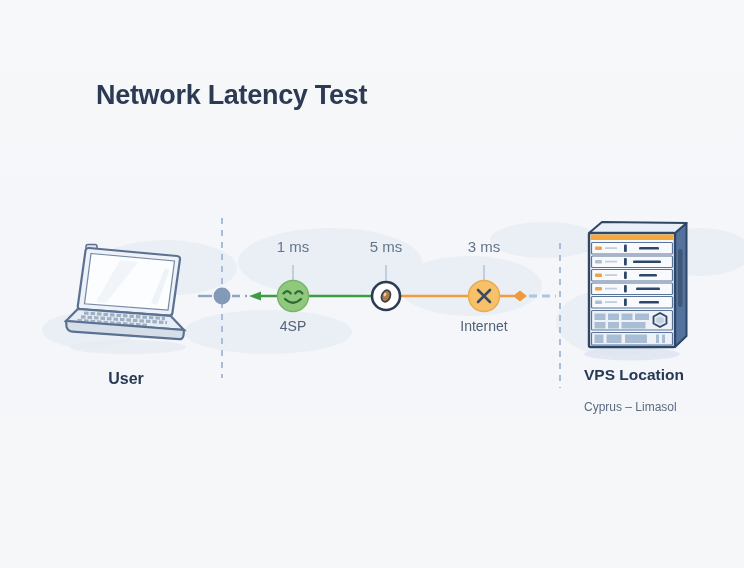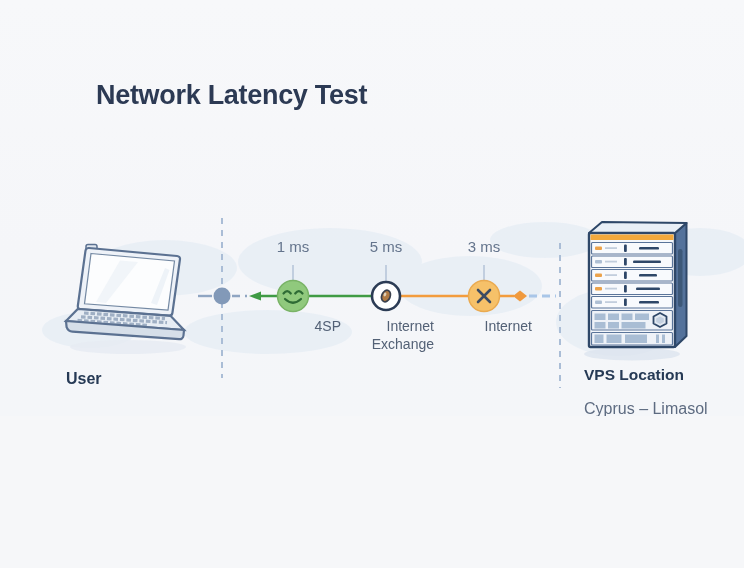--- a/index.html
+++ b/index.html
@@ -26,31 +26,31 @@
     left: 97px; top: 124px;
     font-size: 19px; font-weight: 400;
     color: #5c6b80; letter-spacing: 0.1px;
   }
 
   .latency-label {
     width: 90px; text-align: center;
     font-size: 15px; color: #64748c;
   }
   .hop-label {
-    width: 96px; text-align: right;
+    width: 96px; text-align: center;
     font-size: 14px; line-height: 18px; color: #536176;
   }
   .endpoint-label {
     font-size: 16px; font-weight: 700; color: #263a55;
   }
-  .user-label { left: 66px; top: 370px; width: 120px; text-align: left; }
+  .user-label { left: 66px; top: 370px; width: 120px; text-align: center; }
   .vps-label  { left: 584px; top: 366px; font-size: 15.5px; }
   .vps-location {
     left: 584px; top: 400px;
-    font-size: 16px; color: #5d6b81;
+    font-size: 12px; color: #5d6b81;
   }
 </style>
 </head>
 <body>
 
 <div class="stage">
 
   <svg class="abs" style="left:0; top:0;" width="744" height="568" viewBox="0 0 744 568">
     <g fill="#dfe9f3" opacity="0.5">
       <ellipse cx="165" cy="268" rx="72" ry="28"></ellipse>
@@ -135,21 +135,20 @@
         <line x1="300" y1="80" x2="288" y2="92"></line>
       </g>
     </g>
   </svg>
 
   <div class="abs latency-label" style="left:248px; top:238px;">1 ms</div>
   <div class="abs latency-label" style="left:341px; top:238px;">5 ms</div>
   <div class="abs latency-label" style="left:439px; top:238px;">3 ms</div>
 
   <div class="abs hop-label" style="left:245px; top:317px;">4SP</div>
-  <div class="abs hop-label" style="left:338px; top:317px;">Internet Exchange</div>
   <div class="abs hop-label" style="left:436px; top:317px;">Internet</div>
 
   <svg class="abs" style="left:578px; top:207px;" width="114" height="154" viewBox="0 0 114 154">
     <ellipse cx="54" cy="147" rx="48" ry="6.5" fill="#dbe3ee" opacity="0.75"></ellipse>
 
     <polygon points="97,26 108.5,16 108.5,129 97,140" fill="#54729b" stroke="#2e4768" stroke-width="2" stroke-linejoin="round"></polygon>
     <rect x="100" y="42" width="4.5" height="58" rx="2.2" fill="#3d5878"></rect>
 
     <polygon points="11,26 24,15 108.5,16 97,26" fill="#e9eff6" stroke="#2e4768" stroke-width="2" stroke-linejoin="round"></polygon>
 

